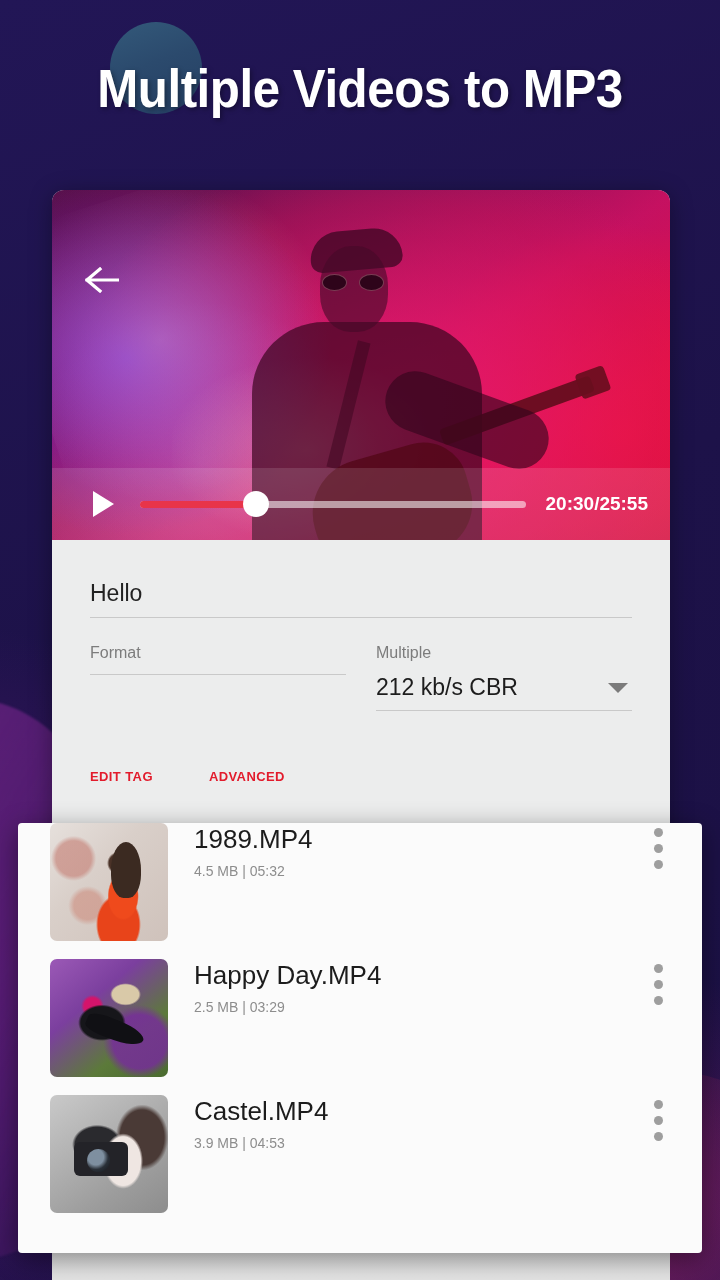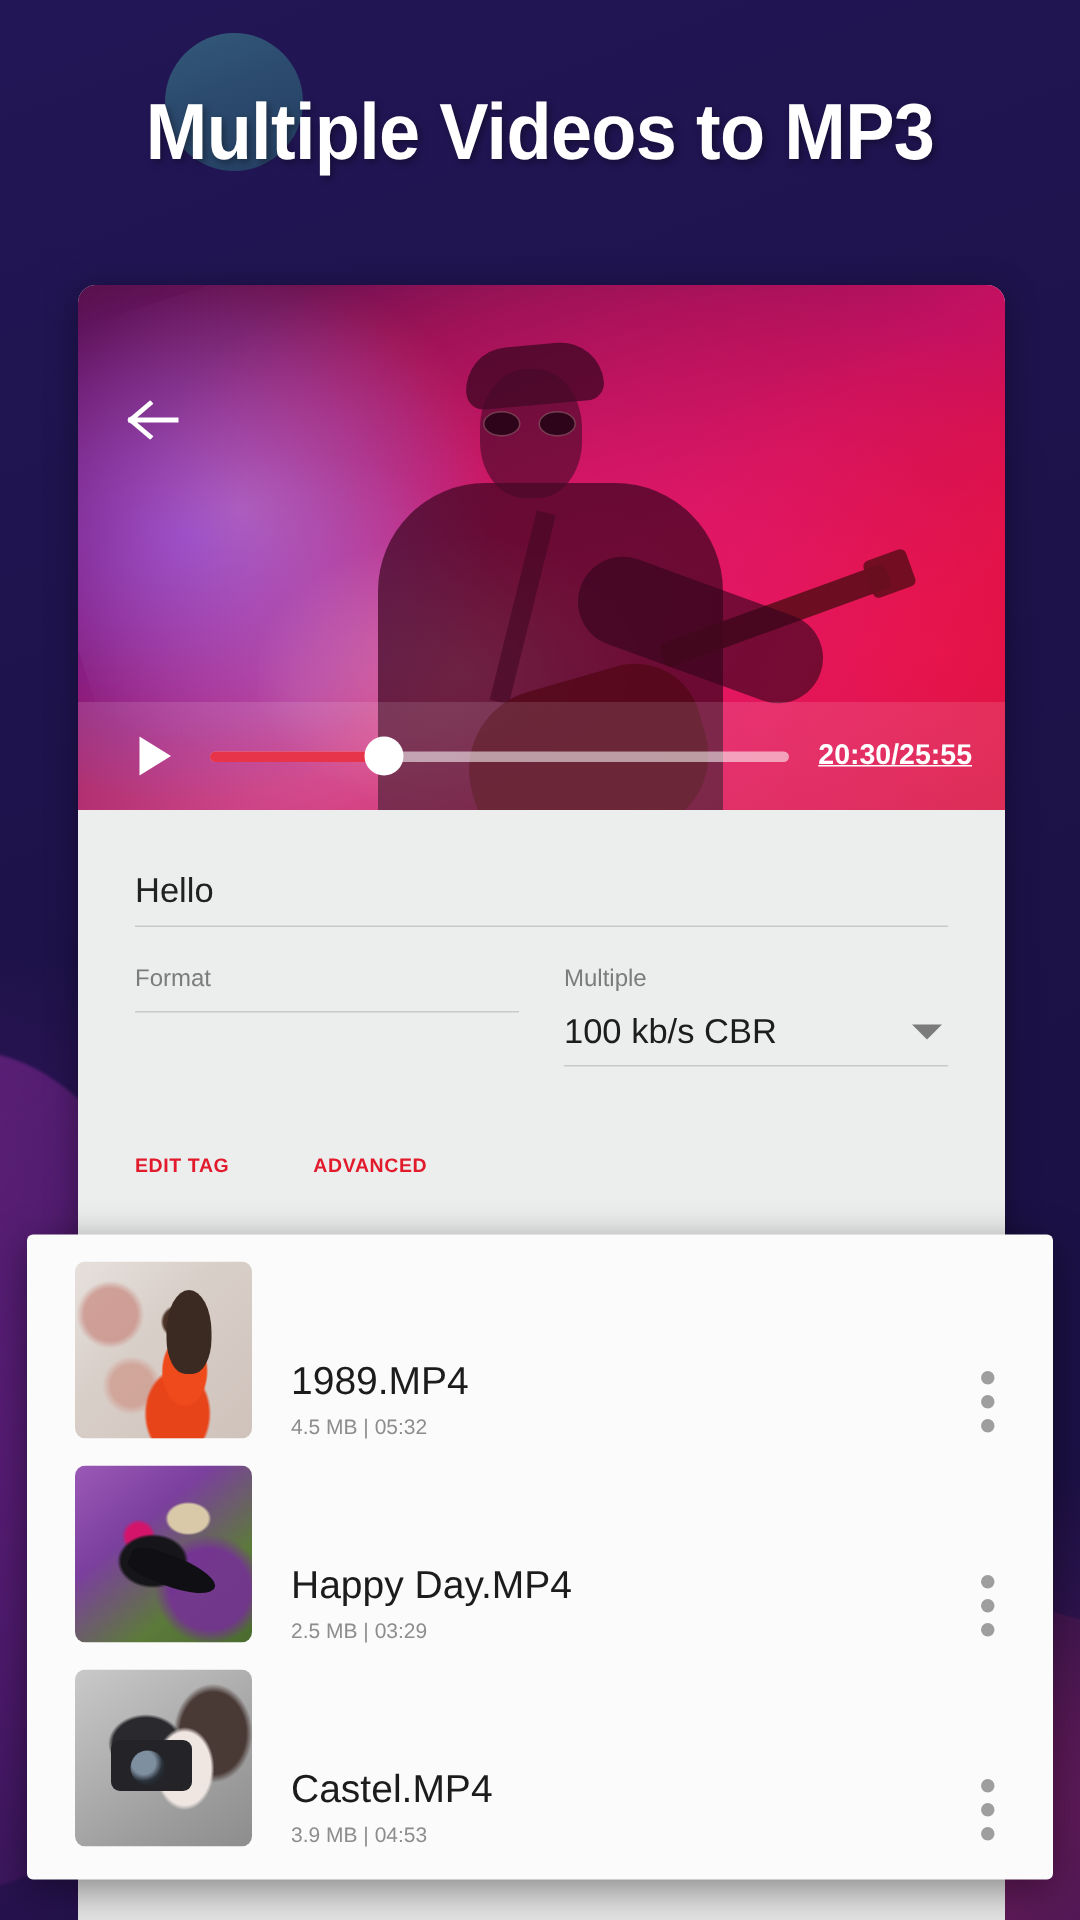--- a/index.html
+++ b/index.html
@@ -178,21 +178,20 @@
   .seek-thumb {
     position:absolute;
     width:26px; height:26px; border-radius:50%;
     background:#ffffff;
     transform:translateX(-13px);
   }
   #time-label {
     color:#fff; font-size:19px; font-weight:700;
     margin:0 22px 0 14px; white-space:nowrap;
     font-family:"Liberation Sans Narrow","Liberation Sans", sans-serif;
-    text-decoration:underline;
   }
 
   
   #form {
     position:relative;
     background:#eceded;
     height:325px;
     padding:12px 38px;
   }
   .field-name {
@@ -227,21 +226,21 @@
   
   #list-card {
     position:absolute; left:18px; top:823px;
     width:684px; height:430px;
     background:#fbfbfb;
     border-radius:4px;
     box-shadow:0 6px 26px rgba(0,0,0,.42);
     overflow:hidden;
   }
   .list-item {
-    display:flex; align-items:flex-end;
+    display:flex; align-items:flex-start;
     height:136px;
     padding:0 22px 0 32px;
   }
   .thumb {
     width:118px; height:118px; border-radius:7px;
     flex:none; overflow:hidden; position:relative;
   }
   .item-text { flex:1; padding-left:26px; }
   .item-title { font-size:26px; color:#1c1c1c; line-height:1.25; }
   .item-meta { font-size:14px; color:#8d8d8d; margin-top:7px; }
@@ -369,21 +368,21 @@
     <div class="row2">
 
       <div class="sel">
         <div class="lbl">Format</div>
         <div class="underline"></div>
       </div>
 
       <div class="sel">
         <div class="lbl">Multiple</div>
         <div class="sel-val-row">
-          <span class="val">100 kb/s CBR</span>
+          <span class="val">212 kb/s CBR</span>
           <span class="caret"></span>
         </div>
         <div class="underline"></div>
       </div>
 
     </div>
 
     <div id="actions">
       <button class="action-btn">EDIT TAG</button>
       <button class="action-btn">ADVANCED</button>

